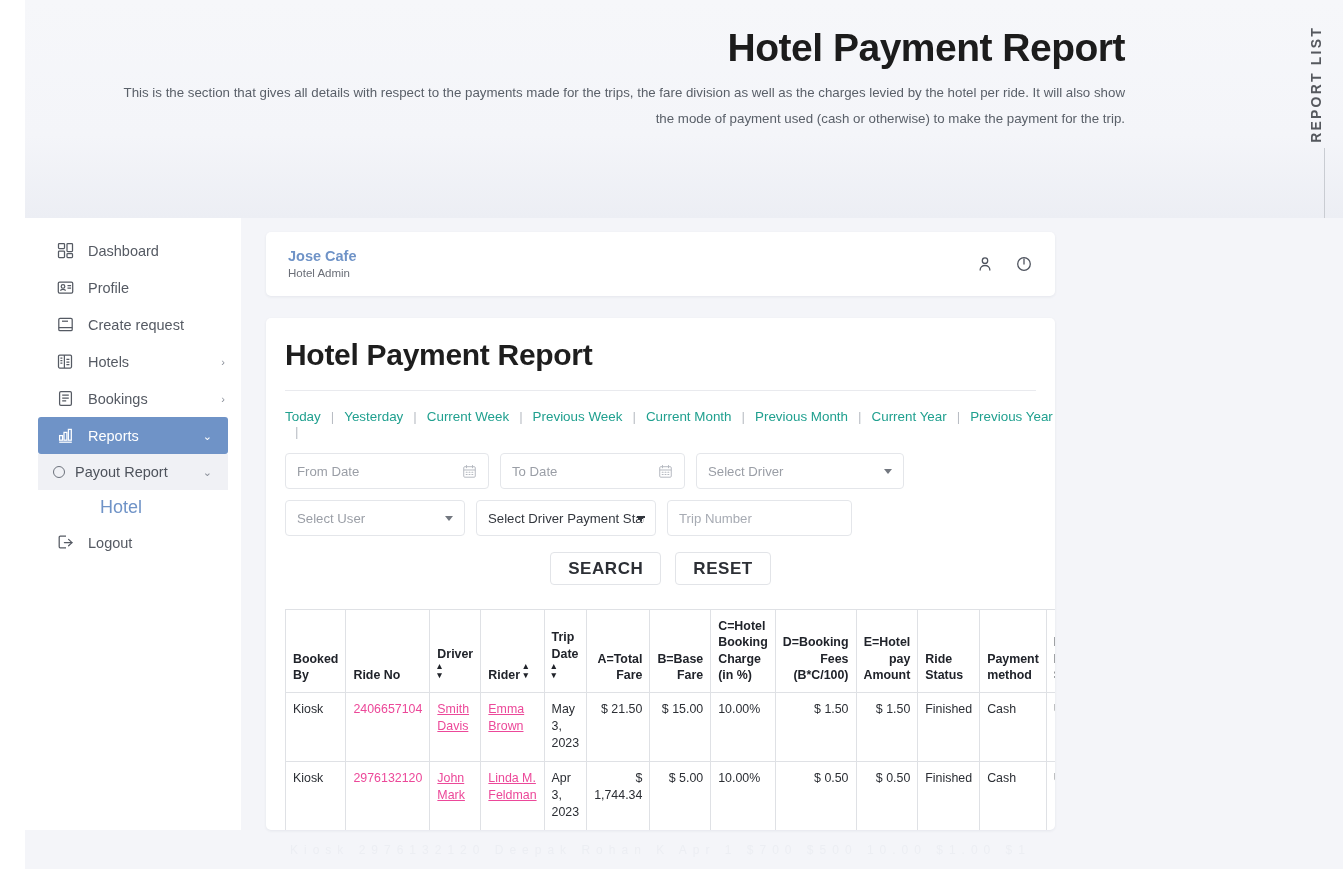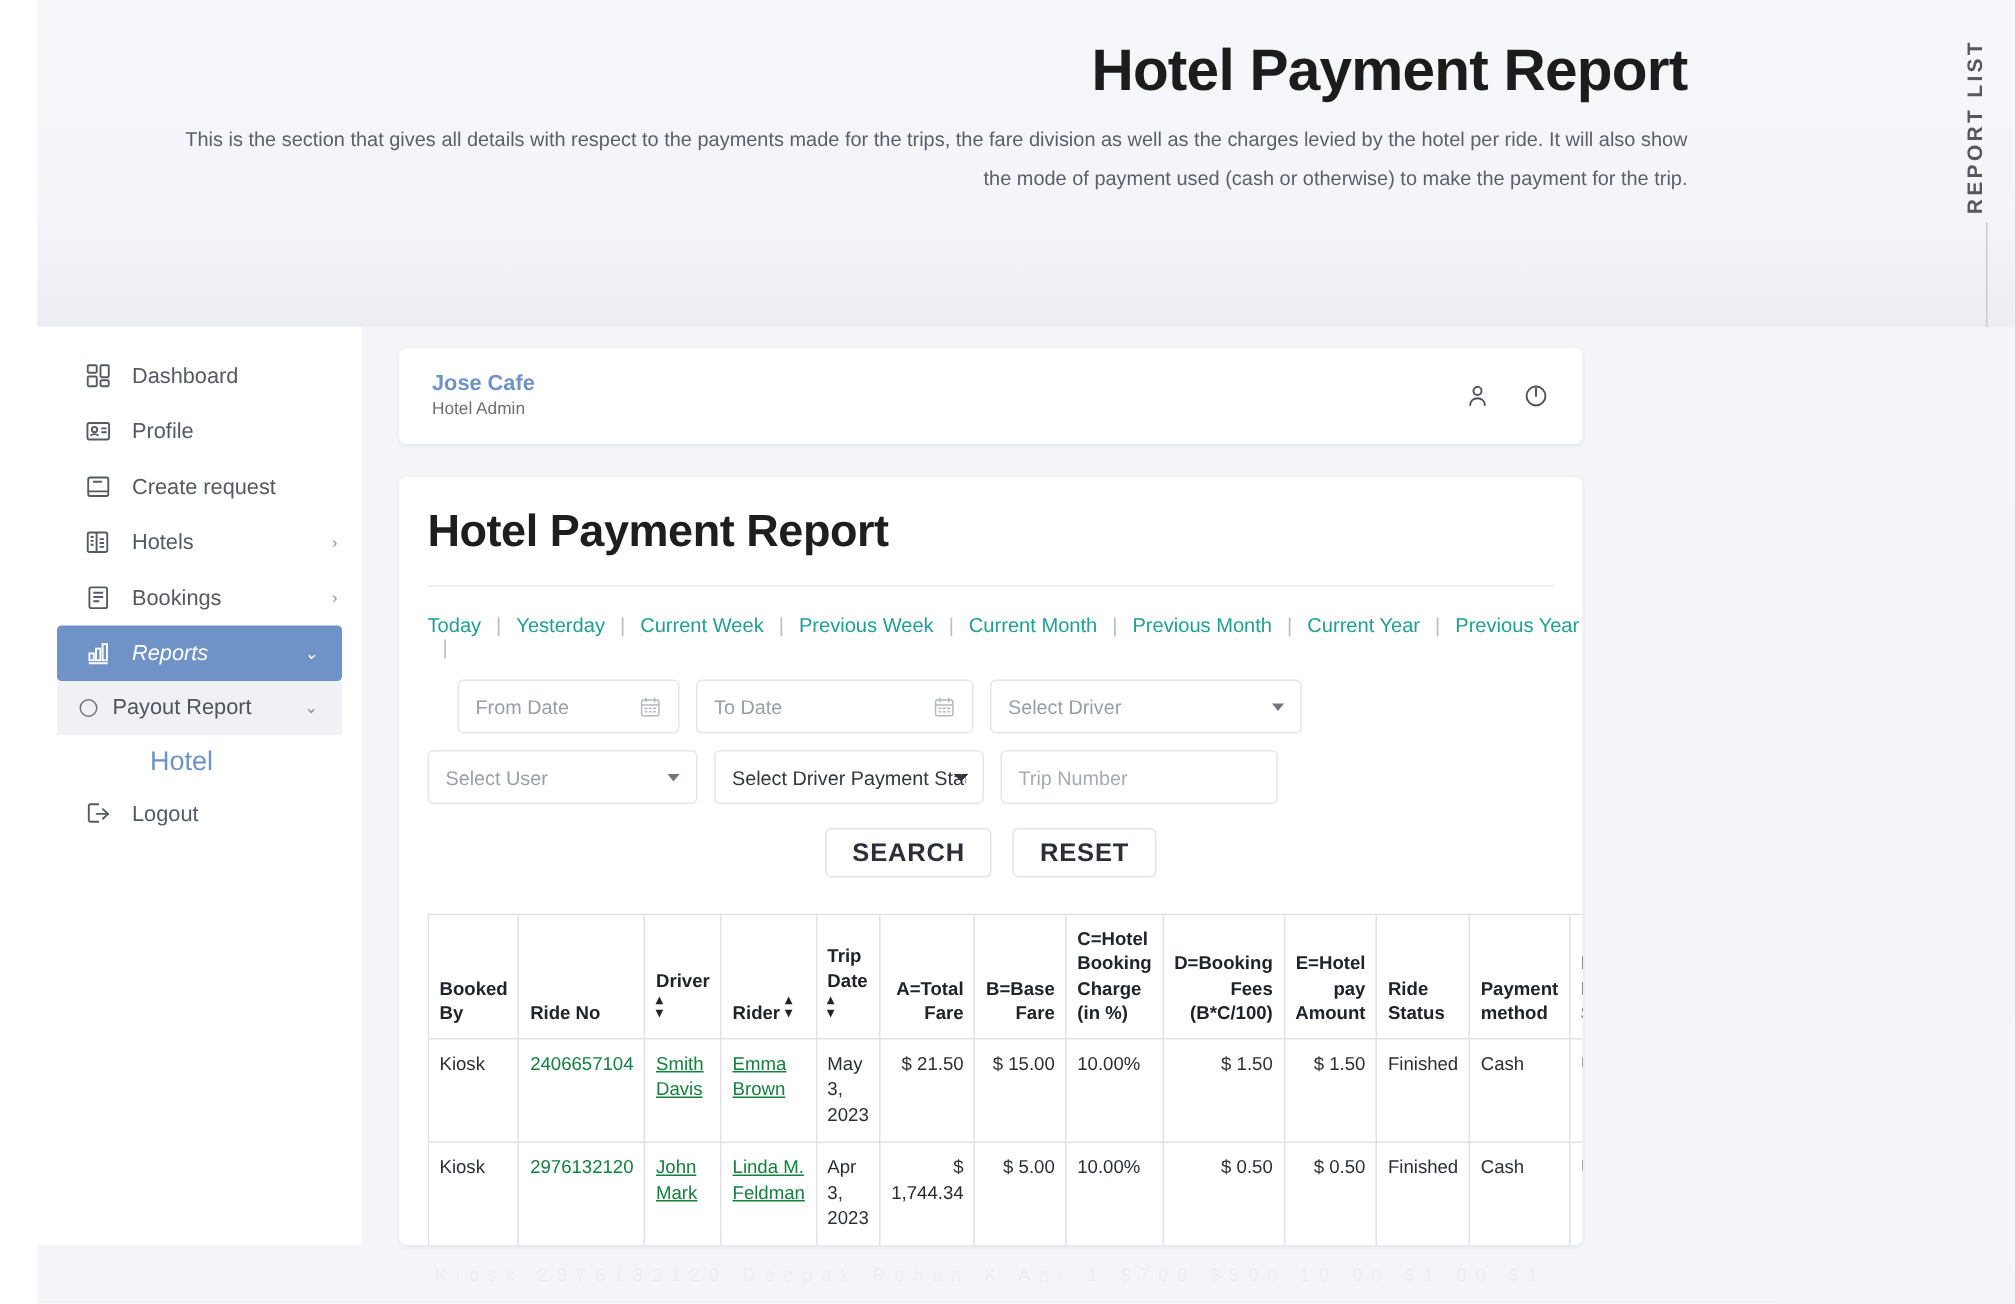--- a/index.html
+++ b/index.html
@@ -79,21 +79,21 @@
     font-size: 14.5px; color: #555a63; cursor: pointer;
   }
   .nav-item .ico { width: 17px; height: 17px; flex: 0 0 17px; color: #555a63; }
   .nav-item .ico svg { display: block; width: 17px; height: 17px; }
   .nav-item .caret {
     position: absolute; right: 16px; top: 50%; transform: translateY(-50%);
     font-size: 11px; color: #8a8f99;
   }
   .nav-item.active {
     background: #6f93c7; color: #ffffff; border-radius: 3px;
-    margin: 0 13px 0 13px; padding-left: 19px; font-style: italic;
+    margin: 0 13px 0 13px; padding-left: 19px;
   }
   .nav-item.active .ico, .nav-item.active .caret { color: #ffffff; }
   .nav-item.sub {
     background: #f0f1f5; margin: 0 13px; padding-left: 15px;
     height: 36px; gap: 10px; color: #4e535c;
   }
   .nav-item.sub .dot-ico {
     width: 12px; height: 12px; border: 1.6px solid #6d727c; border-radius: 50%;
     flex: 0 0 12px;
   }
@@ -132,21 +132,21 @@
   }
   .quick-links a { color: #20a08f; text-decoration: none; cursor: pointer; white-space: nowrap; }
   .ql-sep { color: #b9bdc4; padding: 0 10px; }
 
   .filters { margin: 14px 0 0 19px; display: flex; flex-wrap: wrap; gap: 11px; width: 760px; }
   .ctl {
     height: 36px; border: 1px solid #e4e6ea; border-radius: 4px;
     background: #fff; display: flex; align-items: center;
     padding: 0 11px; font-size: 13.2px; color: #9a9ea6; position: relative;
   }
-  .ctl.w180 { width: 148px; margin-left: 20px; }
+  .ctl.w180 { width: 204px; }
   .ctl.w185 { width: 185px; }
   .ctl.w180 .cal, .ctl.w185 .cal { margin-left: auto; }
   .cal svg { width: 15px; height: 15px; display: block; color: #b4b8bf; }
   .ctl .arrow {
     margin-left: auto; width: 0; height: 0;
     border-left: 4px solid transparent; border-right: 4px solid transparent;
     border-top: 5px solid #72777f;
   }
   select.ctl {
     -webkit-appearance: none; appearance: none; color: #33373e;
@@ -179,21 +179,21 @@
     border: 1px solid #dfe1e5; padding: 8px 7px;
     font-size: 12.4px; vertical-align: top;
   }
   th {
     font-weight: 700; color: #20232a; text-align: right;
     height: 74px; vertical-align: bottom; line-height: 1.32;
   }
   th.l { text-align: left; }
   td { color: #2b2e34; height: 60px; text-align: right; line-height: 1.4; }
   td.l { text-align: left; }
-  td a { color: #15803d; text-decoration: none; }
+  td a { color: #ec4899; text-decoration: none; }
   td a.u { text-decoration: underline; }
   .sortico { display: inline-block; font-size: 9px; line-height: 1; vertical-align: 1px; }
 </style>
 </head>
 <body>
 
 <div class="banner">
   <div class="banner-inner">
     <div class="banner-title">Hotel Payment Report</div>
     <div class="banner-desc">This is the section that gives all details with respect to the payments made for the trips, the fare division as well as the charges levied by the hotel per ride. It will also show the mode of payment used (cash or otherwise) to make the payment for the trip.</div>

